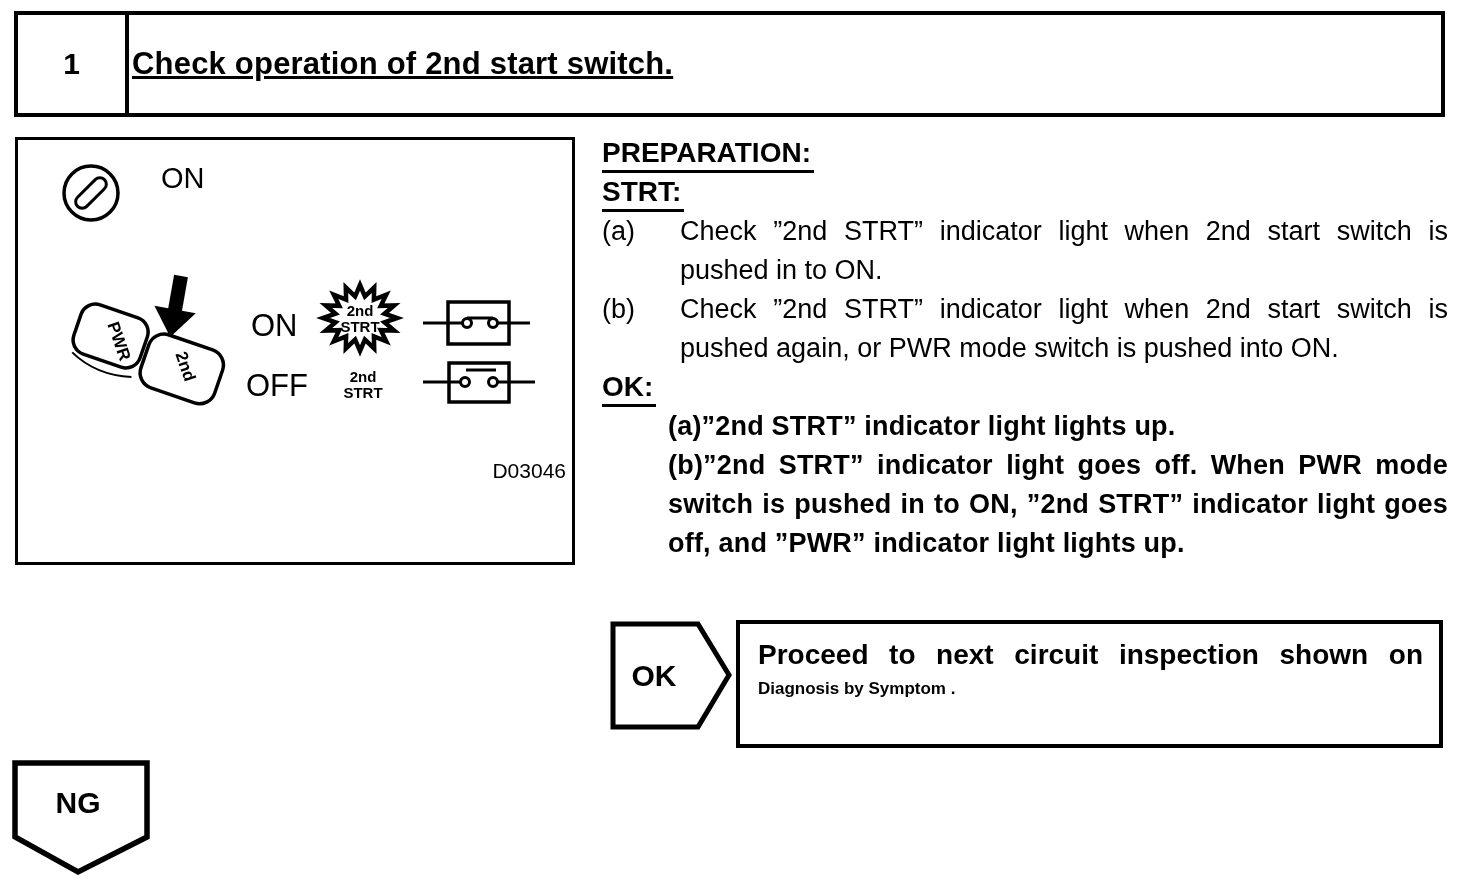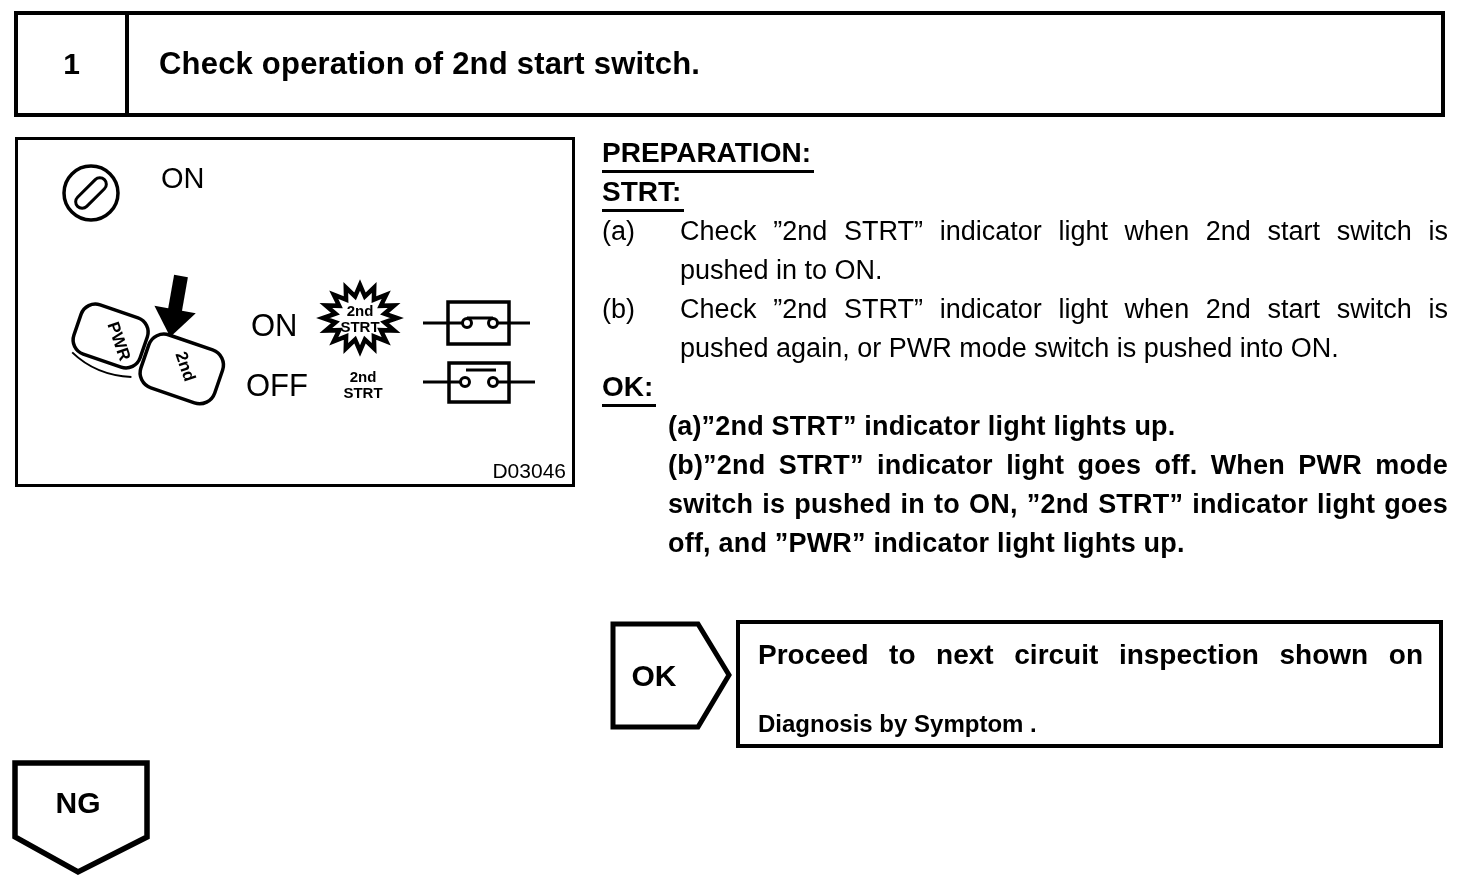--- a/index.html
+++ b/index.html
@@ -13,27 +13,27 @@
   .step-header {
     position:absolute; left:14px; top:11px; width:1431px; height:106px;
     border:4px solid #000; box-sizing:border-box; display:flex; background:#fff;
   }
   .step-number {
     width:111px; flex:none; border-right:4px solid #000; box-sizing:border-box;
     display:flex; align-items:center; justify-content:center;
     font-size:30px; font-weight:bold;
   }
   .step-title {
-    flex:1; display:flex; align-items:center; padding-left:30px;
-    font-size:31px; font-weight:bold; letter-spacing:0.2px;
+    flex:1; display:flex; align-items:center; padding-left:3px;
+    font-size:31px; font-weight:bold; letter-spacing:0.2px;text-decoration:underline;
   }
 
   
   .figure-box {
-    position:absolute; left:15px; top:137px; width:560px; height:350px;
+    position:absolute; left:15px; top:137px; width:560px; height:428px;
     border:3px solid #000; box-sizing:border-box; background:#fff;
   }
 
   
   .procedure {
     position:absolute; left:602px; top:134px; width:846px;
     font-size:27px; line-height:39px;
   }
   .heading-row { height:39px; }
   .heading {
@@ -53,21 +53,21 @@
   .ok-route-pentagon { position:absolute; left:610px; top:621px; }
   .ok-route-box {
     position:absolute; left:736px; top:620px; width:707px; height:128px;
     border:4px solid #000; box-sizing:border-box; background:#fff;
     padding:13px 16px 0 18px;
   }
   .ok-route-line1 {
     font-size:28px; font-weight:bold; line-height:36px;
     text-align:justify; text-align-last:justify;
   }
-  .ok-route-line2 { font-size:24px; font-weight:bold; line-height:32px;margin-top:35px; }
+  .ok-route-line2 { font-size:17px; font-weight:bold; line-height:32px; }
 
   
   .ng-route-pentagon { position:absolute; left:12px; top:760px; }
 </style>
 </head>
 <body>
 
 <div class="page">
 
   <div class="step-header">

